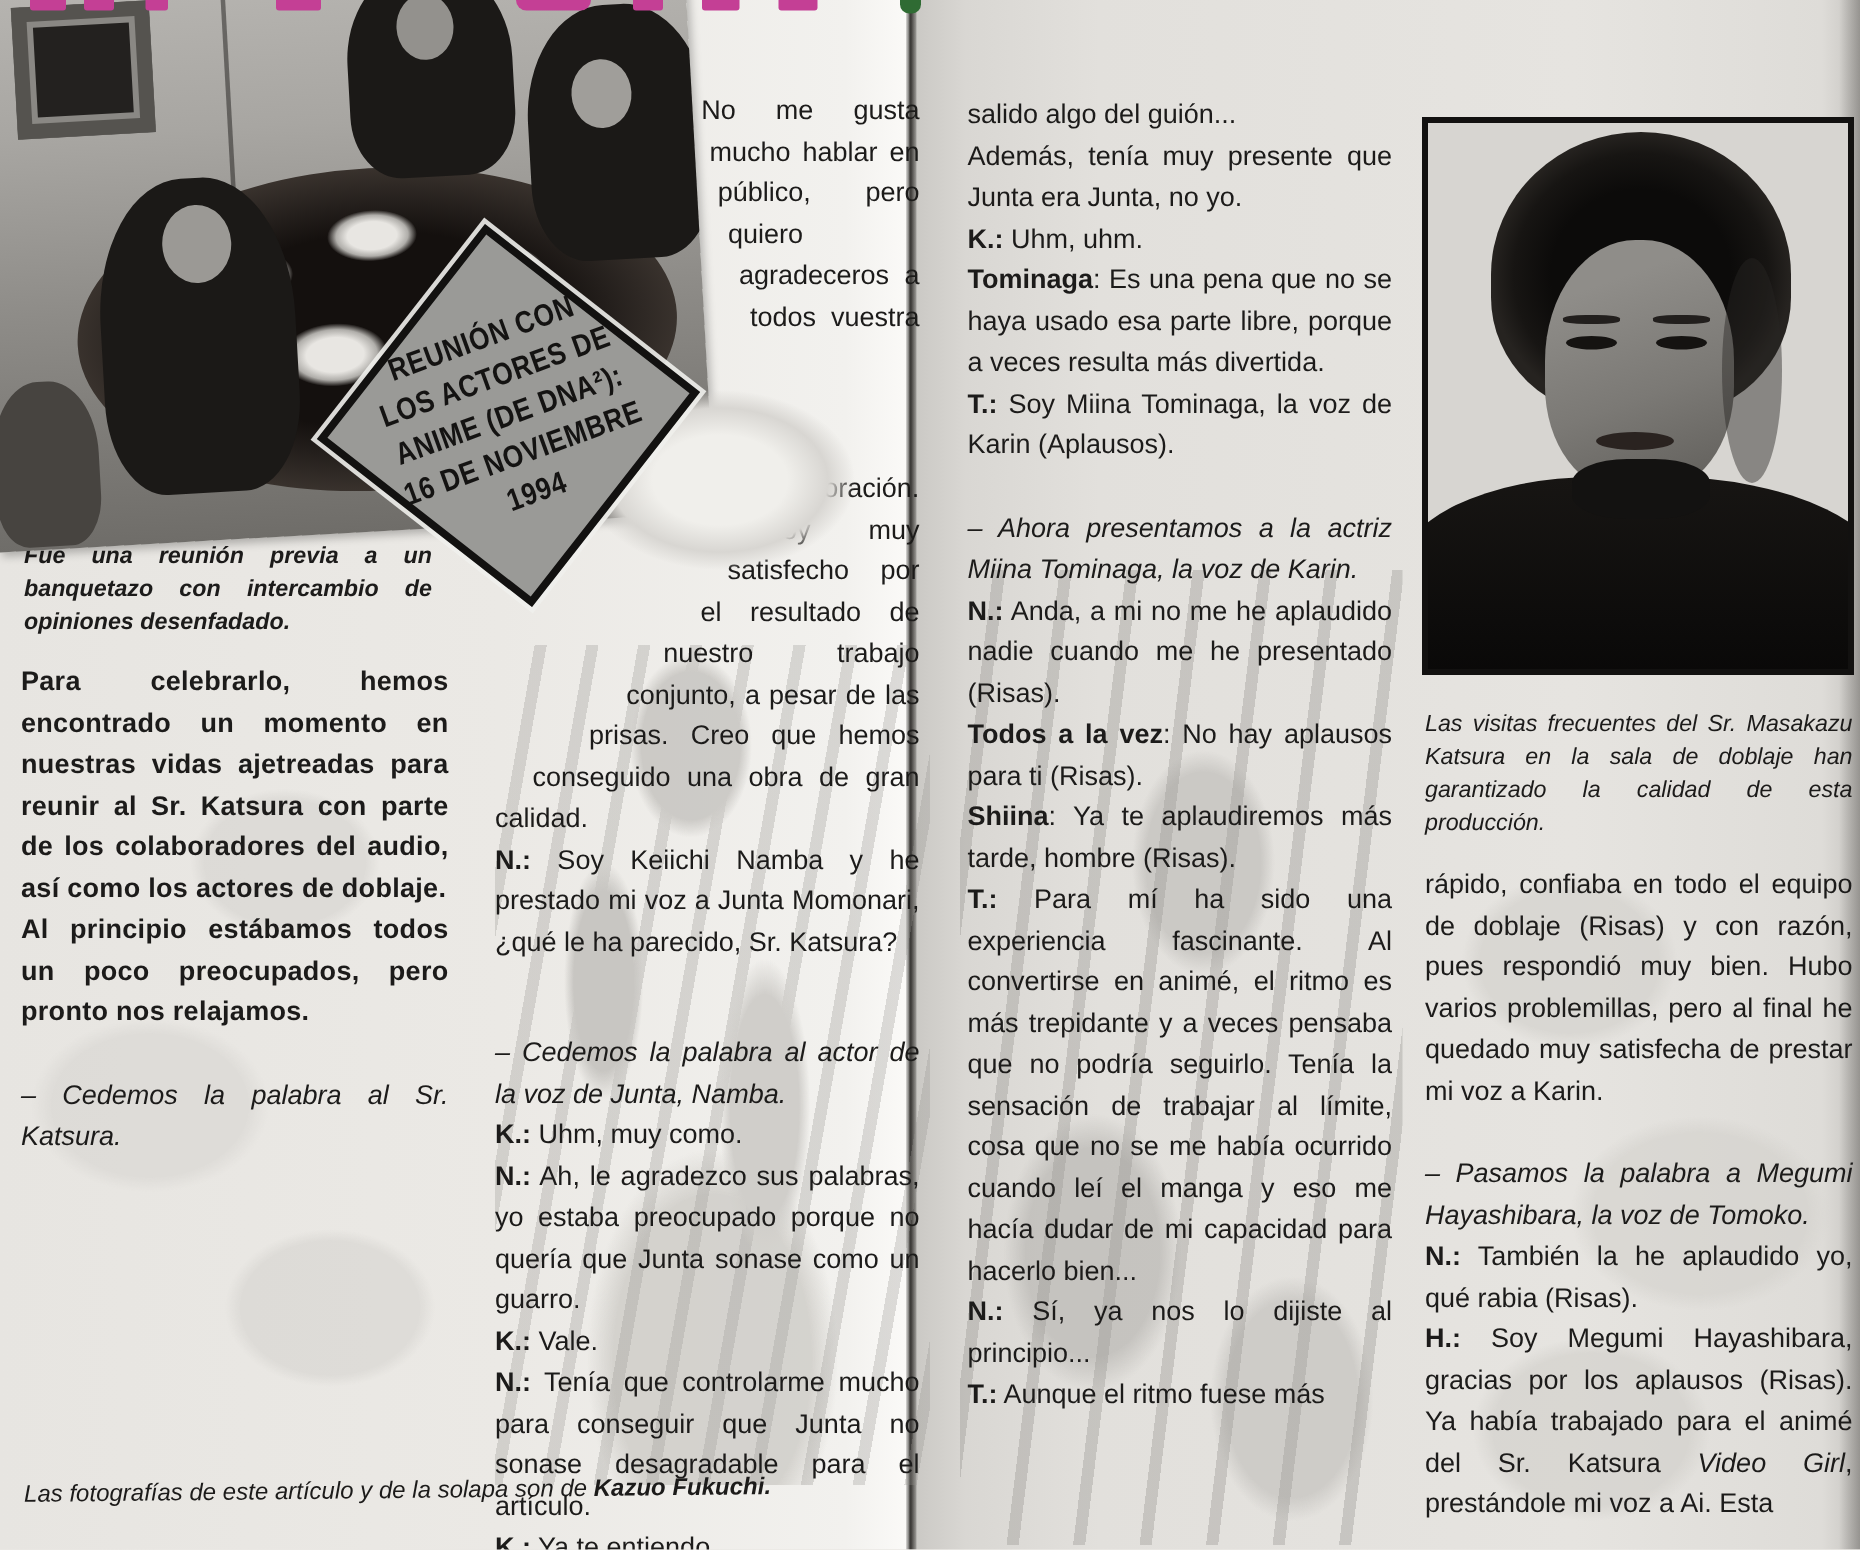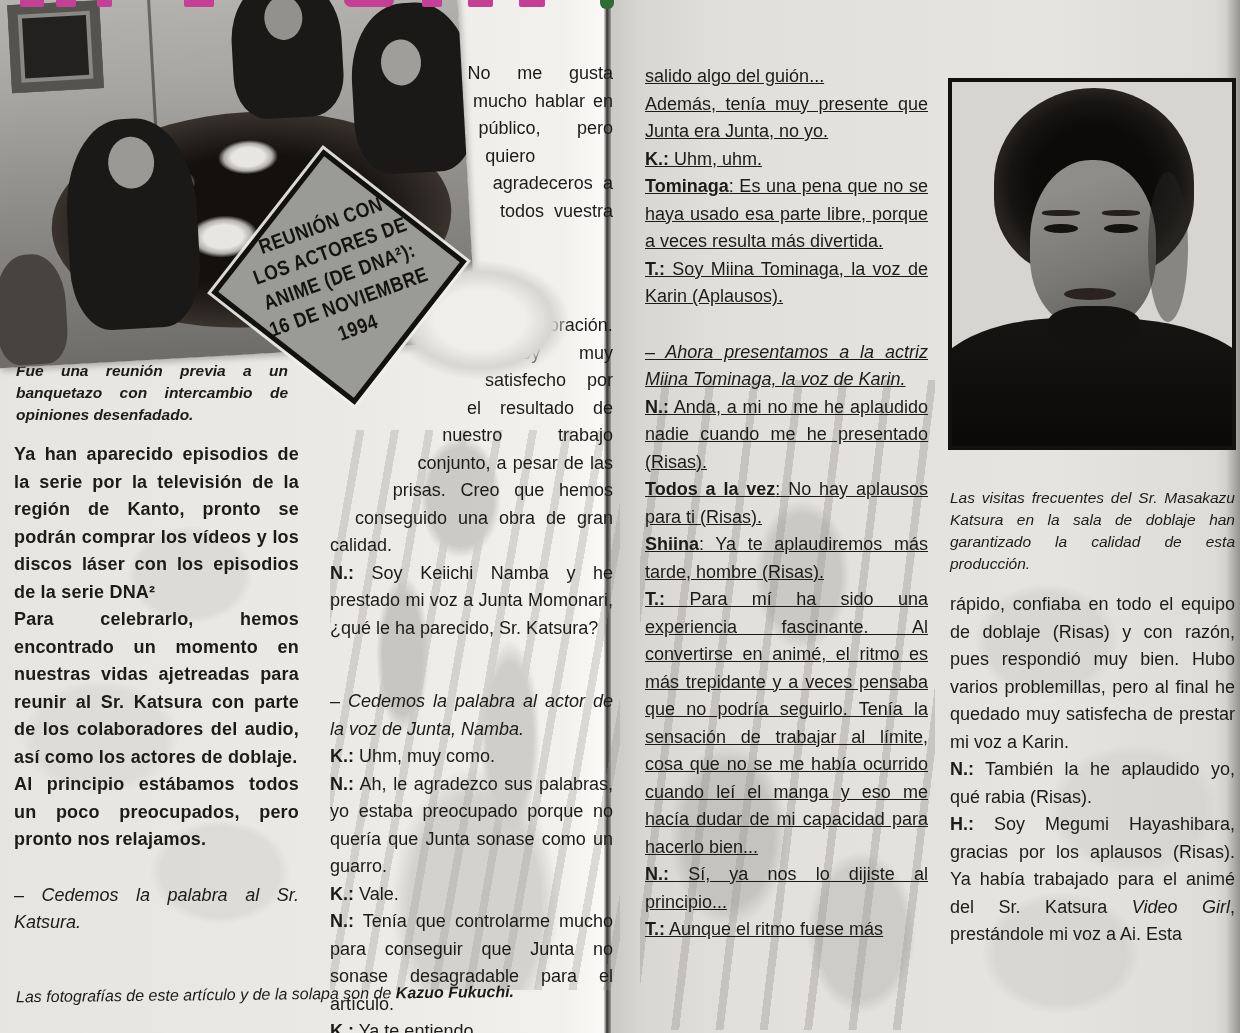--- a/index.html
+++ b/index.html
@@ -111,22 +111,22 @@
   .para.gap-lg{margin-top:46px;}
   .caption{font-style:italic;font-weight:bold;font-size:15.5px;line-height:22px;text-align:justify;}
   .caption-right{font-style:italic;font-size:15.5px;line-height:22px;text-align:justify;}
   .footer-note{position:absolute;left:16px;top:984px;width:620px;z-index:2;
     font-style:italic;font-size:16px;line-height:20px;transform:rotate(-.6deg);}
   .footer-note .b{font-weight:bold;}
   #col1{left:14px;top:441px;width:285px;}
   #col2{left:330px;top:60px;width:283px;}
   #col2 .shape-spacer{float:left;width:186px;height:462px;
     shape-outside:polygon(0 0,132px 0,150px 90px,186px 225px,150px 320px,60px 420px,0 462px);}
-  #col3{left:645px;top:63px;width:283px;text-decoration:underline;}
-  #col4{left:950px;top:487px;width:285px;}
+  #col3{left:645px;top:63px;width:283px;}
+  #col4{left:950px;top:472px;width:285px;}
   #col4 .caption-right{margin-bottom:16px;}
 </style>
 </head>
 <body>
 
 <div class="page page-left"></div>
 <div class="page page-right"></div>
 <div class="gutter-line"></div>
 <div class="edge-shade-right"></div>
 
@@ -186,21 +186,20 @@
   <div class="brow l"></div>
   <div class="brow r"></div>
   <div class="eye l"></div>
   <div class="eye r"></div>
   <div class="mouth"></div>
   <div class="body"></div>
   <div class="collar"></div>
 </div>
 
 <div id="col1" class="textcol">
-    <p class="para bold"><span>Ya han aparecido episodios de la serie por la televisión de la región de Kanto, pronto se podrán comprar los vídeos y los discos láser con los episodios de la serie DNA²</span></p>
     <p class="para bold"><span>Para celebrarlo, hemos encontrado un momento en nuestras vidas ajetreadas para reunir al Sr. Katsura con parte de los colaboradores del audio, así como los actores de doblaje.</span></p>
     <p class="para bold"><span>Al principio estábamos todos un poco preocupados, pero pronto nos relajamos.</span></p>
     <p class="para italic gap"><span>– Cedemos la palabra al Sr. Katsura.</span></p>
   </div>
 
 <div id="col2" class="textcol">
   <div class="shape-spacer"></div>
 <p class="para"><span>No me gusta mucho hablar en público, pero quiero agradeceros a todos vuestra colaboración. Estoy muy satisfecho por el resultado de nuestro trabajo conjunto, a pesar de las prisas. Creo que hemos conseguido una obra de gran calidad.</span></p>
     <p class="para"><span class="b">N.:</span><span> Soy Keiichi Namba y he prestado mi voz a Junta Momonari, ¿qué le ha parecido, Sr. Katsura?</span></p>
     <p class="para italic gap-lg"><span>– Cedemos la palabra al actor de la voz de Junta, Namba.</span></p>
@@ -223,18 +222,19 @@
     <p class="para"><span class="b">Shiina</span><span>: Ya te aplaudiremos más tarde, hombre (Risas).</span></p>
     <p class="para"><span class="b">T.:</span><span> Para mí ha sido una experiencia fascinante. Al convertirse en animé, el ritmo es más trepidante y a veces pensaba que no podría seguirlo. Tenía la sensación de trabajar al límite, cosa que no se me había ocurrido cuando leí el manga y eso me hacía dudar de mi capacidad para hacerlo bien...</span></p>
     <p class="para"><span class="b">N.:</span><span> Sí, ya nos lo dijiste al principio...</span></p>
     <p class="para"><span class="b">T.:</span><span> Aunque el ritmo fuese más</span></p>
   </div>
 
 <div id="col4" class="textcol">
   <div class="caption-right">Las visitas frecuentes del Sr. Masakazu Katsura en la sala de doblaje han garantizado la calidad de esta producción.</div>
   <div>
       <p class="para"><span>rápido, confiaba en todo el equipo de doblaje (Risas) y con razón, pues respondió muy bien. Hubo varios problemillas, pero al final he quedado muy satisfecha de prestar mi voz a Karin.</span></p>
+      <p class="para italic gap"><span>– Pasamos la palabra a Megumi Hayashibara, la voz de Tomoko.</span></p>
       <p class="para"><span class="b">N.:</span><span> También la he aplaudido yo, qué rabia (Risas).</span></p>
       <p class="para"><span class="b">H.:</span><span> Soy Megumi Hayashibara, gracias por los aplausos (Risas). Ya había trabajado para el animé del Sr. Katsura </span><span class="i">Video Girl</span><span>, prestándole mi voz a Ai. Esta</span></p>
     </div>
 </div>
 
 <div class="footer-note"><span>Las fotografías de este artículo y de la solapa son de </span><span class="b">Kazuo Fukuchi.</span></div>
 
 </body></html>

